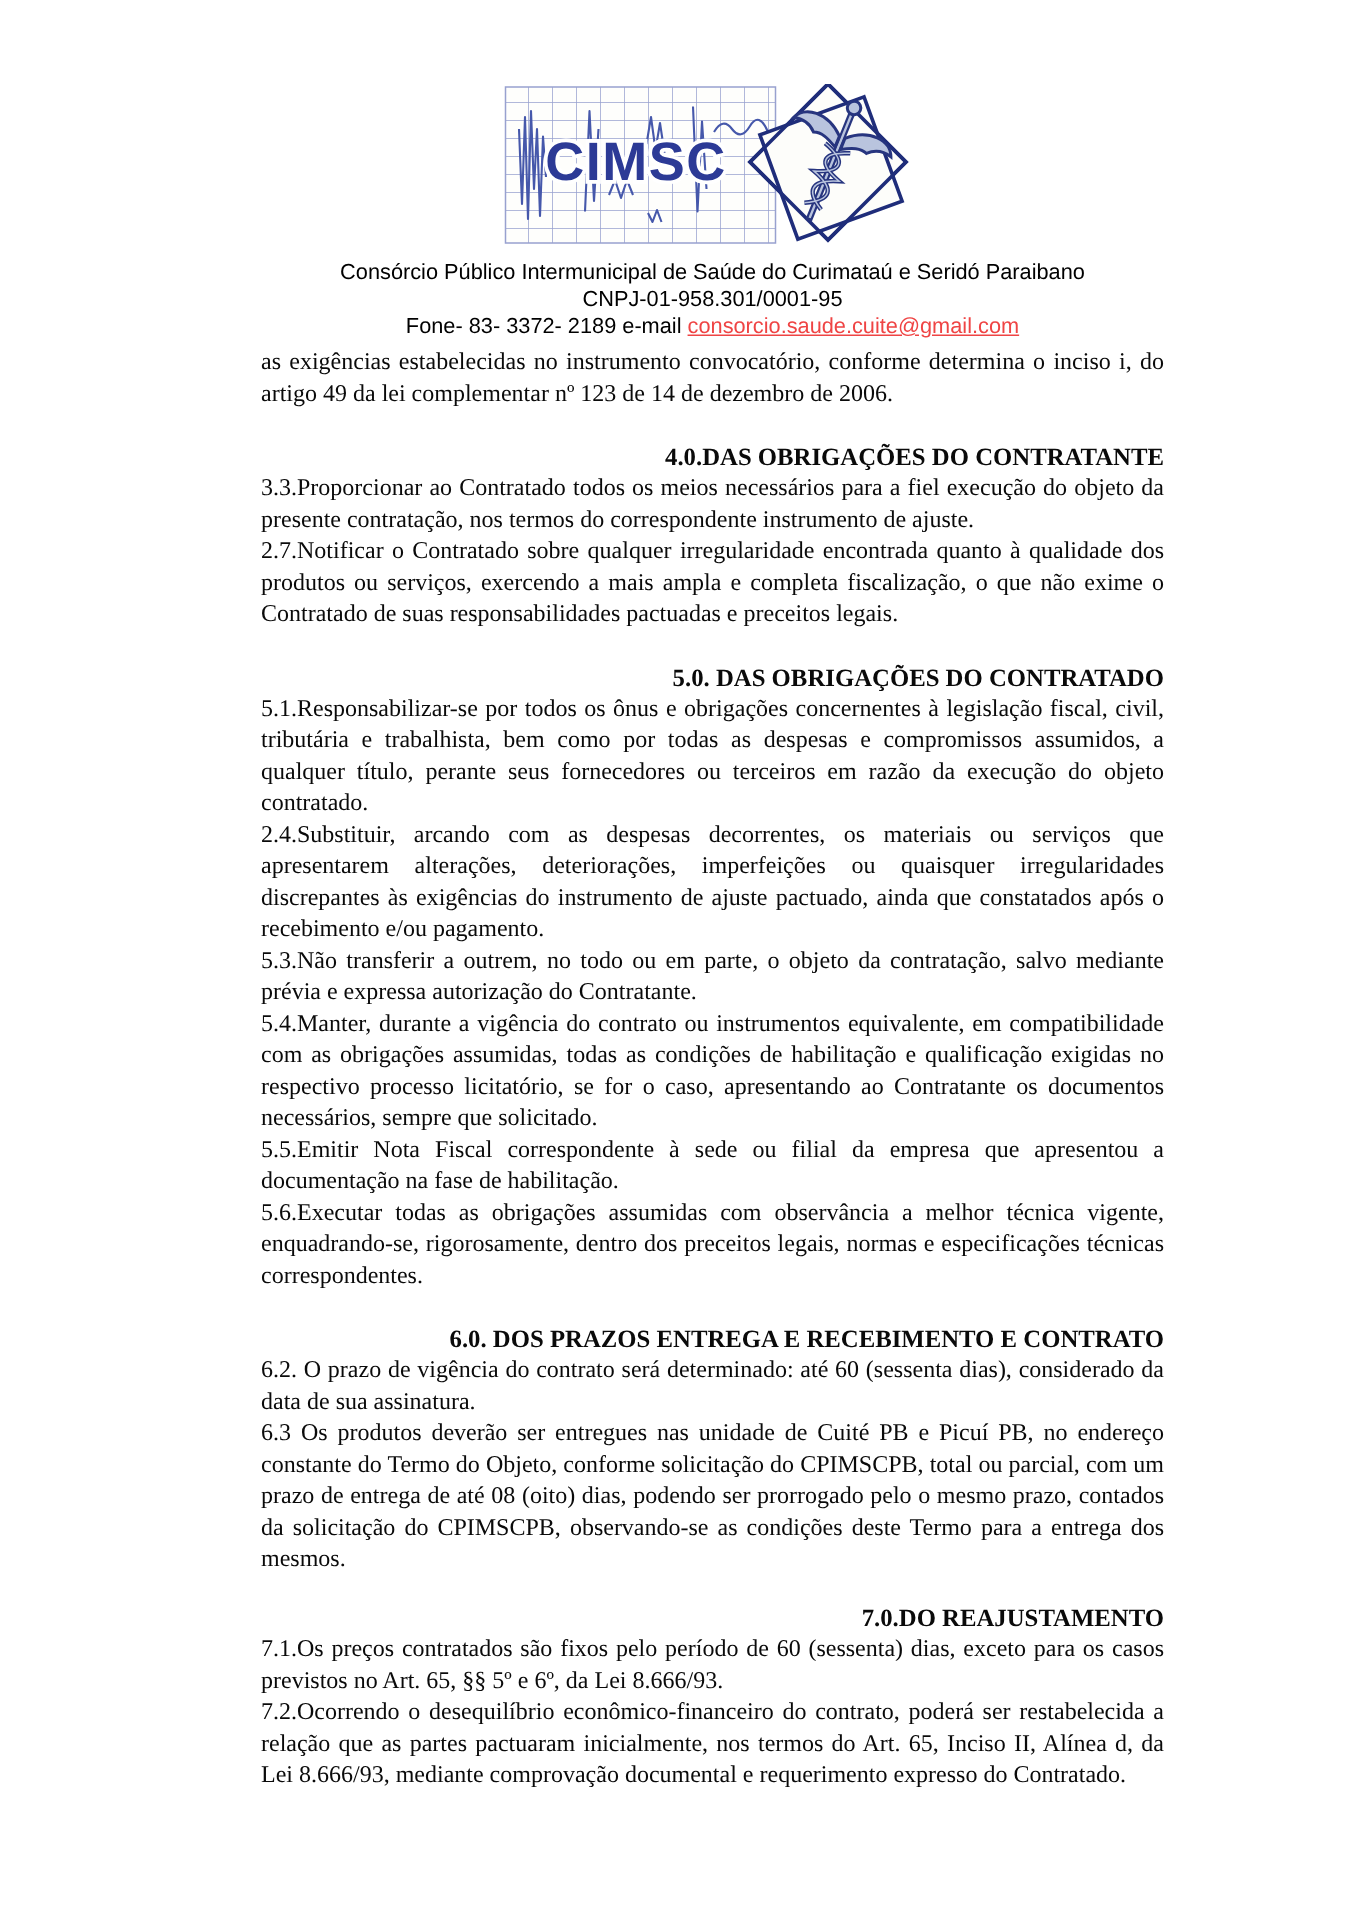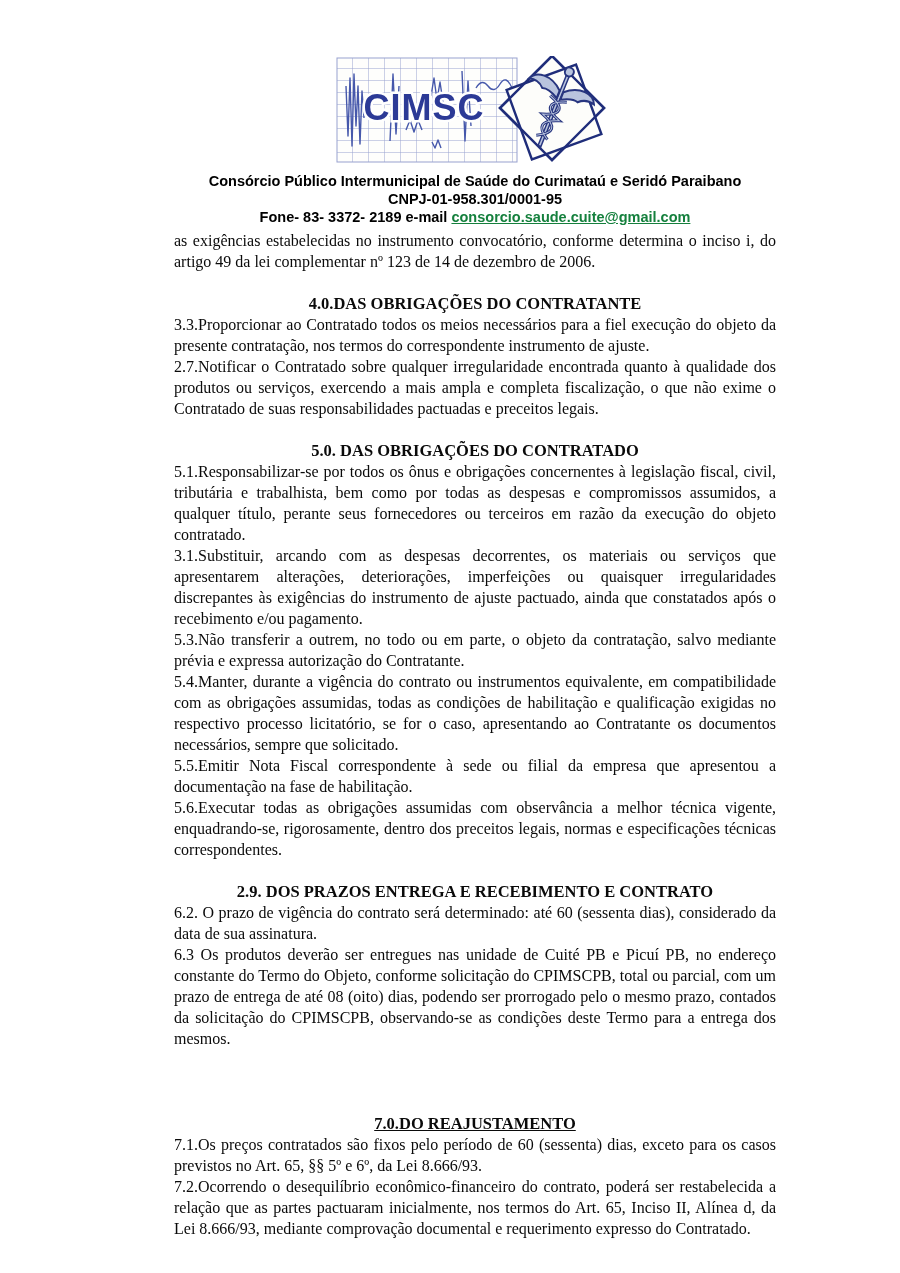--- a/index.html
+++ b/index.html
@@ -16,46 +16,46 @@
   }
   .column {
     padding: 56px 34px 0 84px; 
   }
   
   .letterhead { text-align: center; }
   .logo-wrap { display: inline-block; line-height: 0; margin-left: 6px; }
   .org-lines {
     margin-top: 4px;
     font-family: "Liberation Sans", sans-serif;
-    font-weight: bold;
+    font-weight: normal;
     font-size: 14.5px;
     line-height: 18px;
     color: #000000;
   }
   .org-lines a {
-    color: #15803d;
+    color: #ef4444;
     text-decoration: underline;
   }
   
   .doc-body {
     margin-top: 4px;
     font-size: 16px;
     line-height: 21px;
   }
   .para {
     text-align: justify;
     margin: 0;
   }
   .heading {
     font-weight: bold;
     font-size: 16.5px;
     margin: 21px 0 0 0;
-    text-align: center;
+    text-align: right;
   }
-  .heading.big-gap { margin-top: 64px; text-decoration: underline; }
+  .heading.big-gap { margin-top: 18px; }
 </style>
 </head>
 <body>
 
 <div class="page">
   <div class="column">
 
     <div class="letterhead">
 
       <div class="logo-wrap">
@@ -113,27 +113,27 @@
     <div class="doc-body">
 
       <p class="para">as exigências estabelecidas no instrumento convocatório, conforme determina o inciso i, do artigo 49 da lei complementar nº 123 de 14 de dezembro de 2006.</p>
 
       <p class="heading">4.0.DAS OBRIGAÇÕES DO CONTRATANTE</p>
       <p class="para">3.3.Proporcionar ao Contratado todos os meios necessários para a fiel execução do objeto da presente contratação, nos termos do correspondente instrumento de ajuste.</p>
       <p class="para">2.7.Notificar o Contratado sobre qualquer irregularidade encontrada quanto à qualidade dos produtos ou serviços, exercendo a mais ampla e completa fiscalização, o que não exime o Contratado de suas responsabilidades pactuadas e preceitos legais.</p>
 
       <p class="heading">5.0. DAS OBRIGAÇÕES DO CONTRATADO</p>
       <p class="para">5.1.Responsabilizar-se por todos os ônus e obrigações concernentes à legislação fiscal, civil, tributária e trabalhista, bem como por todas as despesas e compromissos assumidos, a qualquer título, perante seus fornecedores ou terceiros em razão da execução do objeto contratado.</p>
-      <p class="para">3.1.Substituir, arcando com as despesas decorrentes, os materiais ou serviços que apresentarem alterações, deteriorações, imperfeições ou quaisquer irregularidades discrepantes às exigências do instrumento de ajuste pactuado, ainda que constatados após o recebimento e/ou pagamento.</p>
+      <p class="para">2.4.Substituir, arcando com as despesas decorrentes, os materiais ou serviços que apresentarem alterações, deteriorações, imperfeições ou quaisquer irregularidades discrepantes às exigências do instrumento de ajuste pactuado, ainda que constatados após o recebimento e/ou pagamento.</p>
       <p class="para">5.3.Não transferir a outrem, no todo ou em parte, o objeto da contratação, salvo mediante prévia e expressa autorização do Contratante.</p>
       <p class="para">5.4.Manter, durante a vigência do contrato ou instrumentos equivalente, em compatibilidade com as obrigações assumidas, todas as condições de habilitação e qualificação exigidas no respectivo processo licitatório, se for o caso, apresentando ao Contratante os documentos necessários, sempre que solicitado.</p>
       <p class="para">5.5.Emitir Nota Fiscal correspondente à sede ou filial da empresa que apresentou a documentação na fase de habilitação.</p>
       <p class="para">5.6.Executar todas as obrigações assumidas com observância a melhor técnica vigente, enquadrando-se, rigorosamente, dentro dos preceitos legais, normas e especificações técnicas correspondentes.</p>
 
-      <p class="heading">2.9. DOS PRAZOS ENTREGA E RECEBIMENTO E CONTRATO</p>
+      <p class="heading">6.0. DOS PRAZOS ENTREGA E RECEBIMENTO E CONTRATO</p>
       <p class="para">6.2. O prazo de vigência do contrato será determinado: até 60 (sessenta dias), considerado da data de sua assinatura.</p>
       <p class="para">6.3  Os produtos deverão ser entregues nas unidade de Cuité PB e Picuí PB, no endereço constante do Termo do Objeto, conforme solicitação do CPIMSCPB, total ou parcial, com um prazo de entrega de até 08 (oito) dias, podendo ser prorrogado pelo o mesmo prazo, contados da solicitação do CPIMSCPB, observando-se as condições deste Termo para a entrega dos mesmos.</p>
 
       <p class="heading big-gap">7.0.DO REAJUSTAMENTO</p>
       <p class="para">7.1.Os preços contratados são fixos pelo período de 60 (sessenta) dias, exceto para os casos previstos no Art. 65, §§ 5º e 6º, da Lei 8.666/93.</p>
       <p class="para">7.2.Ocorrendo o desequilíbrio econômico-financeiro do contrato, poderá ser restabelecida a relação que as partes pactuaram inicialmente, nos termos do Art. 65, Inciso II, Alínea d, da Lei 8.666/93, mediante comprovação documental e requerimento expresso do Contratado.</p>
 
     </div>
   </div>
 </div>

